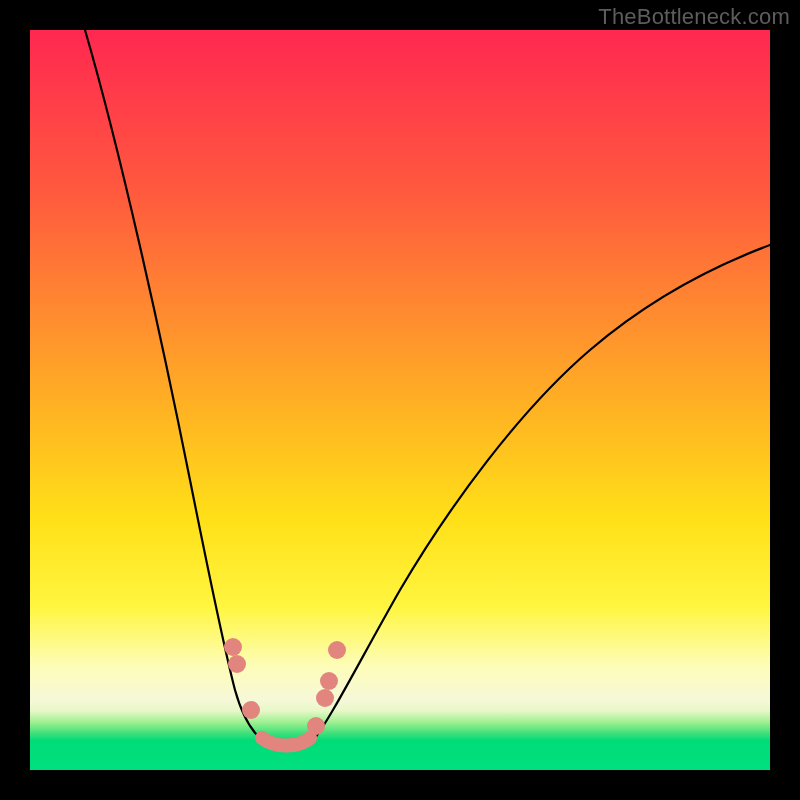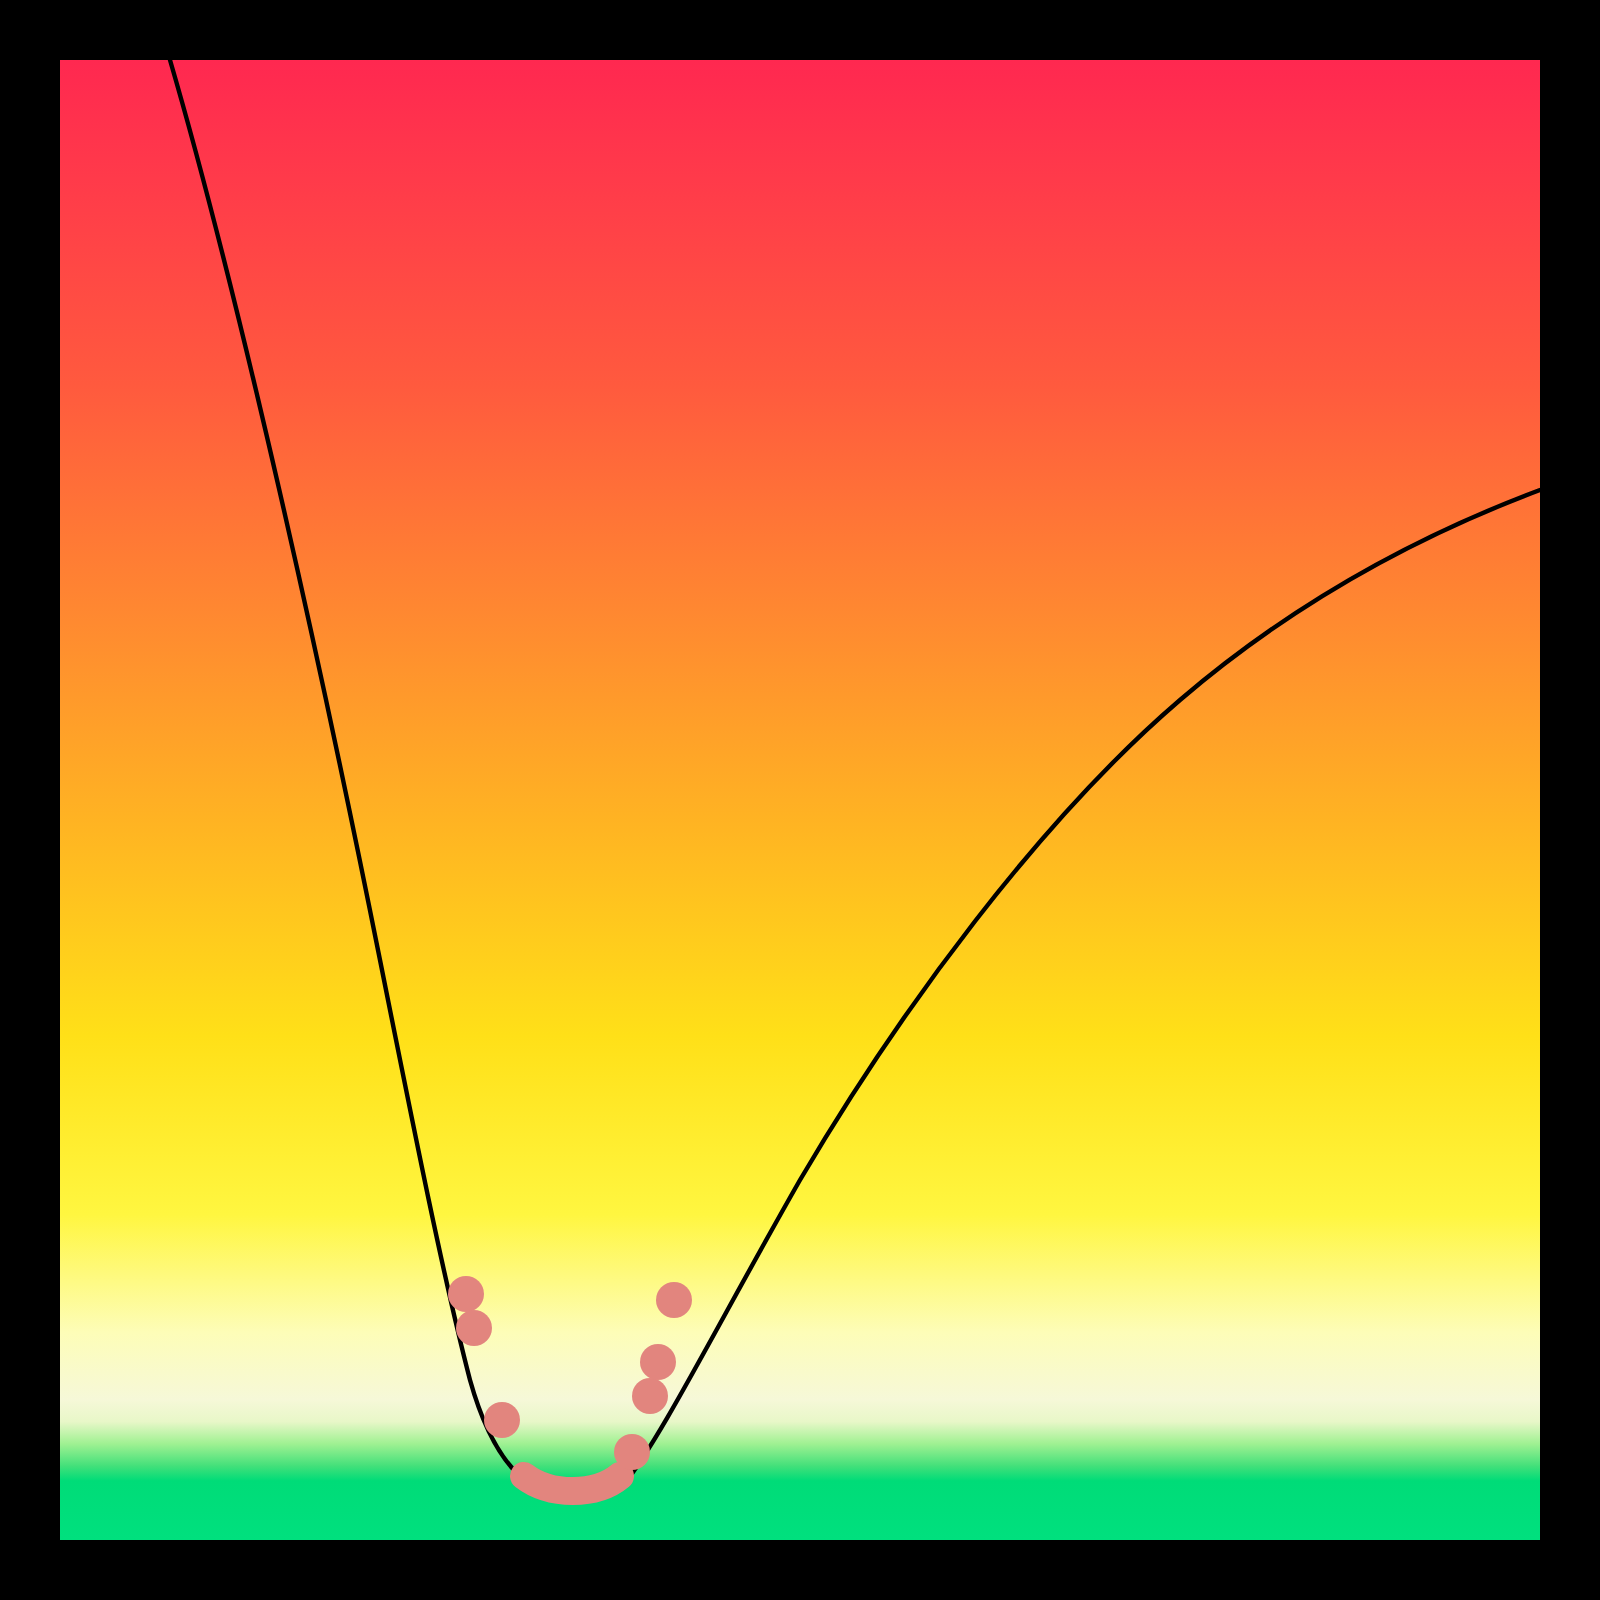--- a/index.html
+++ b/index.html
@@ -74,20 +74,21 @@
     stroke: #e2857e;
     stroke-width: 14;
     stroke-linecap: round;
   }
 </style>
 </head>
 <body>
 
 <div class="frame">
 
+  <div class="watermark">TheBottleneck.com</div>
 
   <div class="plot">
 
     <svg class="curves" viewBox="0 0 740 740">
 
       <path class="curve" d="M 55 0
                C 90 120, 130 300, 160 450
                C 178 540, 192 610, 205 660
                C 212 685, 222 705, 238 714"></path>
 

